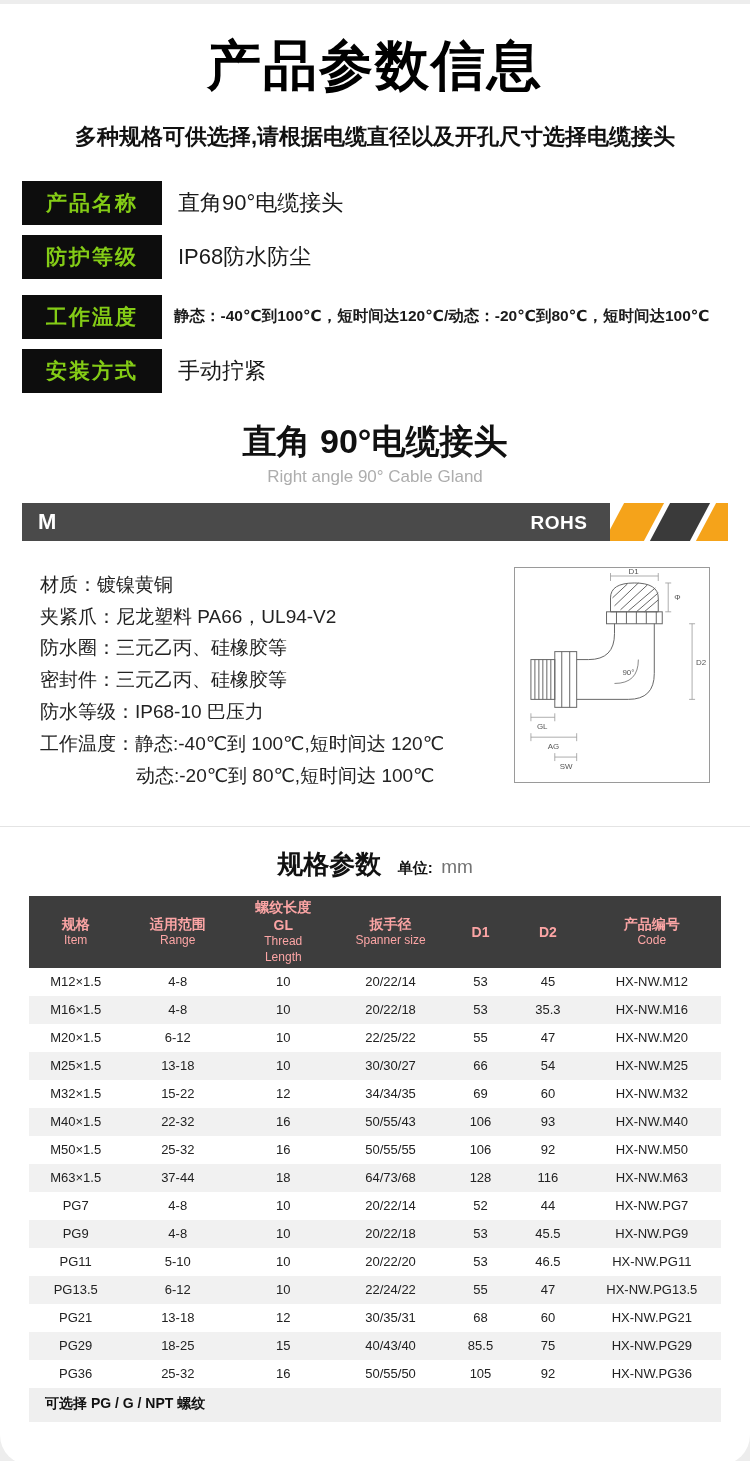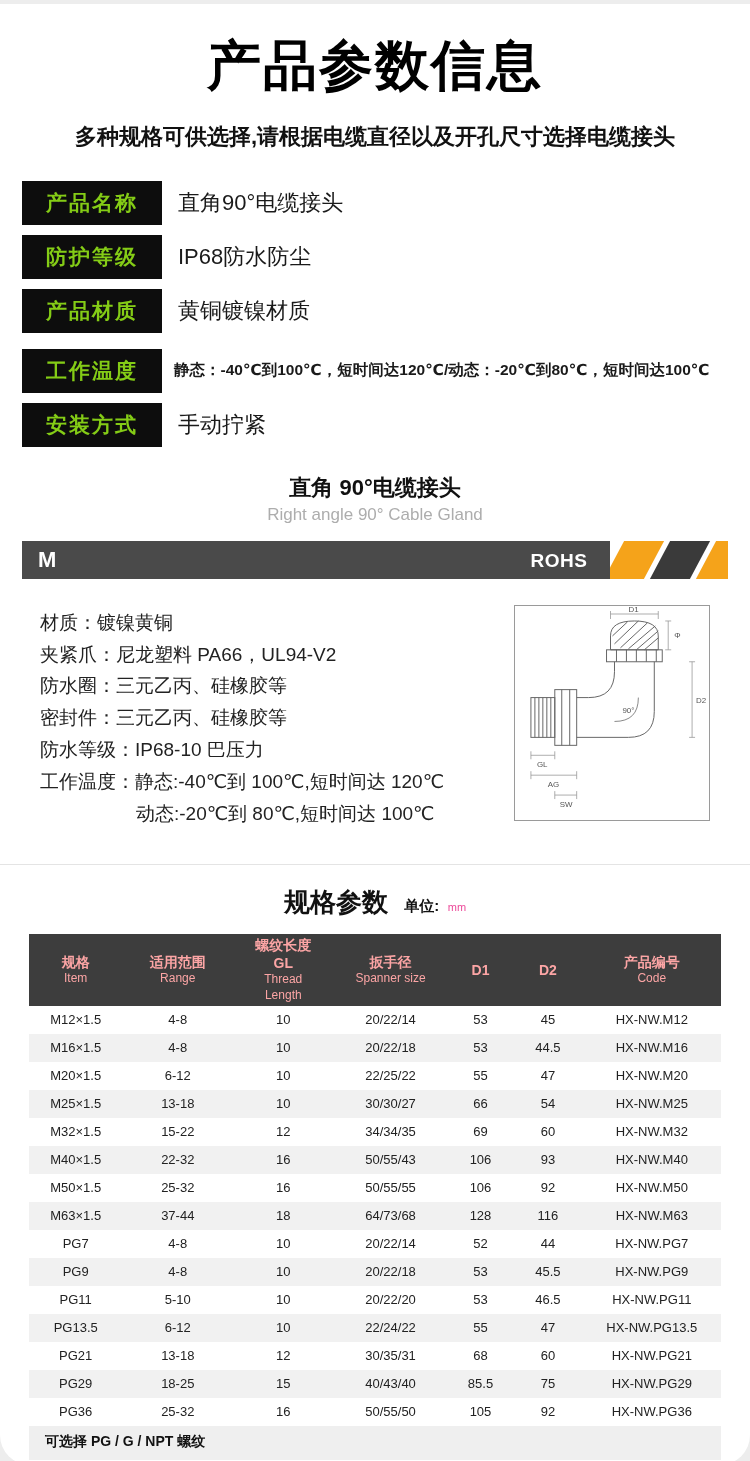--- a/index.html
+++ b/index.html
@@ -21,21 +21,21 @@
   .spec-row { display:flex; align-items:center; margin-bottom:10px; }
   .spec-row.gap-top { margin-top:16px; }
   .spec-label {
     flex:none; width:140px; height:44px; background:#0d0d0d; color:#84cc16;
     font-size:21px; font-weight:700; letter-spacing:2px;
     display:flex; align-items:center; justify-content:center;
   }
   .spec-value { margin-left:16px; font-size:22px; color:#1a1a1a; }
   .spec-value.small-value { font-size:15.5px; font-weight:700; margin-left:12px; }
 
-  .product-title { margin:26px 0 2px; text-align:center; font-size:22px; font-weight:700; color:#111; }
+  .product-title { margin:26px 0 2px; text-align:center; font-size:34px; font-weight:700; color:#111; }
   .product-subtitle { text-align:center; font-size:17px; color:#adadad; margin-bottom:16px; }
 
   .banner { margin:0 22px; height:38px; display:flex; align-items:stretch; }
   .banner-bar {
     flex:1; background:#4a4a4a; color:#fff;
     display:flex; align-items:center; padding:0 16px;
   }
   .banner-series { font-size:22px; font-weight:700; }
   .certs { margin-left:auto; display:flex; align-items:center; gap:11px;flex-direction:column; }
   .cert-text { font-size:19px; font-weight:700; color:#fff; letter-spacing:0.5px; }
@@ -52,21 +52,21 @@
   .details { flex:1; font-size:19px; color:#222; line-height:1.68; padding-top:2px; }
   .details .detail-line.indent { padding-left:96px; }
   .drawing-box { flex:none; width:196px; height:216px; border:1px solid #9a9a9a; margin-left:8px; background:#fff; }
   .drawing-box svg { width:100%; height:100%; display:block; }
 
   .divider { border:none; border-top:1px solid #e4e4e4; margin:34px 0 0 0; }
 
   .table-title-row { text-align:center; margin:20px 0 14px; }
   .table-title { font-size:26px; font-weight:700; color:#111; }
   .unit-label { font-size:15px; font-weight:700; color:#111; margin-left:12px; }
-  .unit-value { font-size:11px; color:#ec4899; margin-left:4px; }
+  .unit-value { font-size:19px; color:#737373; margin-left:4px; }
 
   table.spec-table { width:692px; margin:0 auto; border-collapse:collapse; table-layout:fixed; }
   .spec-table thead th {
     background:#3d3d3d; color:#fca5a5; height:56px; padding:2px 18px;
     font-weight:700; vertical-align:middle; text-align:center;
   }
   .th-cn { font-size:14px; line-height:1.3; }
   .th-en { font-size:12px; font-weight:400; line-height:1.3; }
   .spec-table tbody td {
     height:28px; padding:0 4px; font-size:13px; color:#222;
@@ -92,24 +92,20 @@
   </p>
 
   <div class="spec-list">
       <div class="spec-row">
         <div class="spec-label">产品名称</div>
         <div class="spec-value">直角90°电缆接头</div>
       </div>
       <div class="spec-row">
         <div class="spec-label">防护等级</div>
         <div class="spec-value">IP68防水防尘</div>
-      </div>
-      <div class="spec-row">
-        <div class="spec-label">产品材质</div>
-        <div class="spec-value">黄铜镀镍材质</div>
       </div>
       <div class="spec-row gap-top">
         <div class="spec-label">工作温度</div>
         <div class="spec-value small-value">静态：-40℃到100℃，短时间达120℃/动态：-20℃到80℃，短时间达100℃</div>
       </div>
       <div class="spec-row">
         <div class="spec-label">安装方式</div>
         <div class="spec-value">手动拧紧</div>
       </div>
     </div>
@@ -280,21 +276,21 @@
           <td>53</td>
           <td>45</td>
           <td>HX-NW.M12</td>
         </tr>
         <tr>
           <td>M16×1.5</td>
           <td>4-8</td>
           <td>10</td>
           <td>20/22/18</td>
           <td>53</td>
-          <td>44.5</td>
+          <td>35.3</td>
           <td>HX-NW.M16</td>
         </tr>
         <tr>
           <td>M20×1.5</td>
           <td>6-12</td>
           <td>10</td>
           <td>22/25/22</td>
           <td>55</td>
           <td>47</td>
           <td>HX-NW.M20</td>

